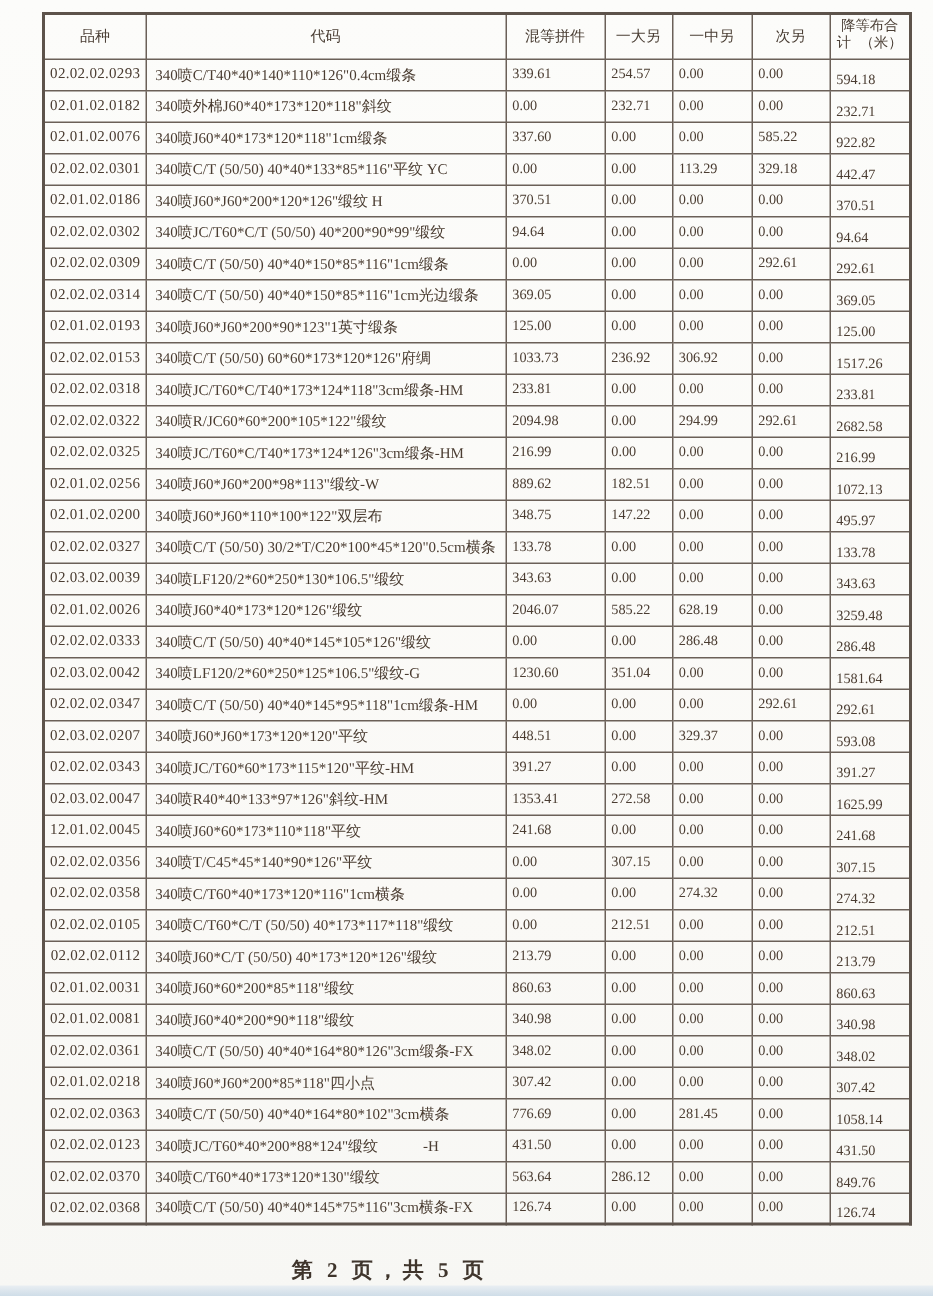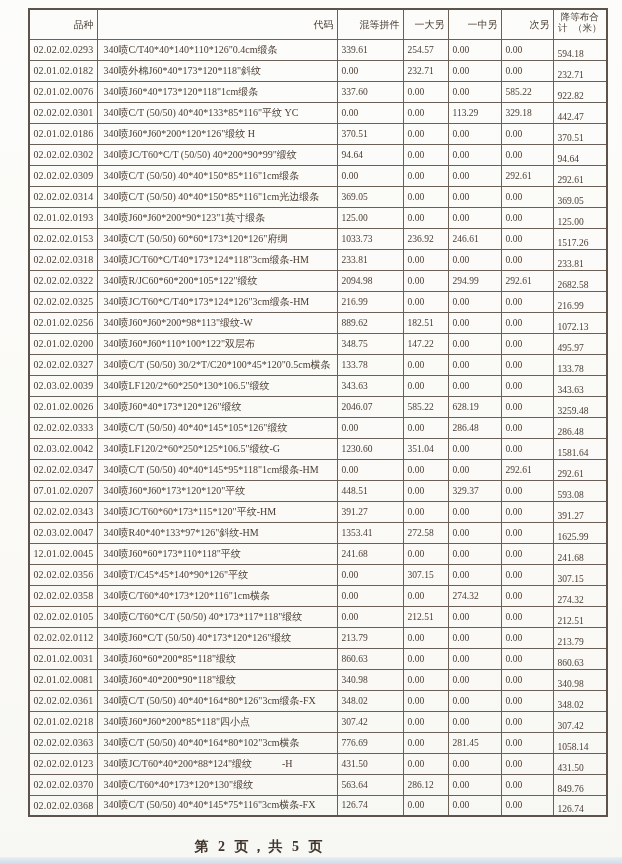--- a/index.html
+++ b/index.html
@@ -29,21 +29,21 @@
   table.report th, table.report td {
     border: 1px solid #6b6058;
     font-weight: normal;
     overflow: hidden;
     white-space: nowrap;
   }
   table.report { border: 2px solid #5d534b; }
   thead th {
     height: 30px;
     font-size: 10px;
-    text-align: right;
+    text-align: center;
     padding: 2px 3px;
     vertical-align: middle;
     line-height: 1.15;
     color: #4a3e34;
   }
   thead th.th-total { white-space: normal; text-align: center; font-size: 9.5px; font-family: Liberation Mono, monospace; }
   tbody td {
     height: 21px;
     font-size: 9.5px;
     padding: 1px 3px;
@@ -177,21 +177,21 @@
           <td class="c-num">0.00</td>
           <td class="c-num">0.00</td>
           <td class="c-num">0.00</td>
           <td class="c-num c-total">125.00</td>
         </tr>
         <tr>
           <td class="c-code">02.02.02.0153</td>
           <td class="c-desc">340喷C/T (50/50) 60*60*173*120*126"府绸</td>
           <td class="c-num">1033.73</td>
           <td class="c-num">236.92</td>
-          <td class="c-num">246.61</td>
+          <td class="c-num">306.92</td>
           <td class="c-num">0.00</td>
           <td class="c-num c-total">1517.26</td>
         </tr>
         <tr>
           <td class="c-code">02.02.02.0318</td>
           <td class="c-desc">340喷JC/T60*C/T40*173*124*118"3cm缎条-HM</td>
           <td class="c-num">233.81</td>
           <td class="c-num">0.00</td>
           <td class="c-num">0.00</td>
           <td class="c-num">0.00</td>
@@ -281,21 +281,21 @@
         <tr>
           <td class="c-code">02.02.02.0347</td>
           <td class="c-desc">340喷C/T (50/50) 40*40*145*95*118"1cm缎条-HM</td>
           <td class="c-num">0.00</td>
           <td class="c-num">0.00</td>
           <td class="c-num">0.00</td>
           <td class="c-num">292.61</td>
           <td class="c-num c-total">292.61</td>
         </tr>
         <tr>
-          <td class="c-code">07.01.02.0207</td>
+          <td class="c-code">02.03.02.0207</td>
           <td class="c-desc">340喷J60*J60*173*120*120"平纹</td>
           <td class="c-num">448.51</td>
           <td class="c-num">0.00</td>
           <td class="c-num">329.37</td>
           <td class="c-num">0.00</td>
           <td class="c-num c-total">593.08</td>
         </tr>
         <tr>
           <td class="c-code">02.02.02.0343</td>
           <td class="c-desc">340喷JC/T60*60*173*115*120"平纹-HM</td>

